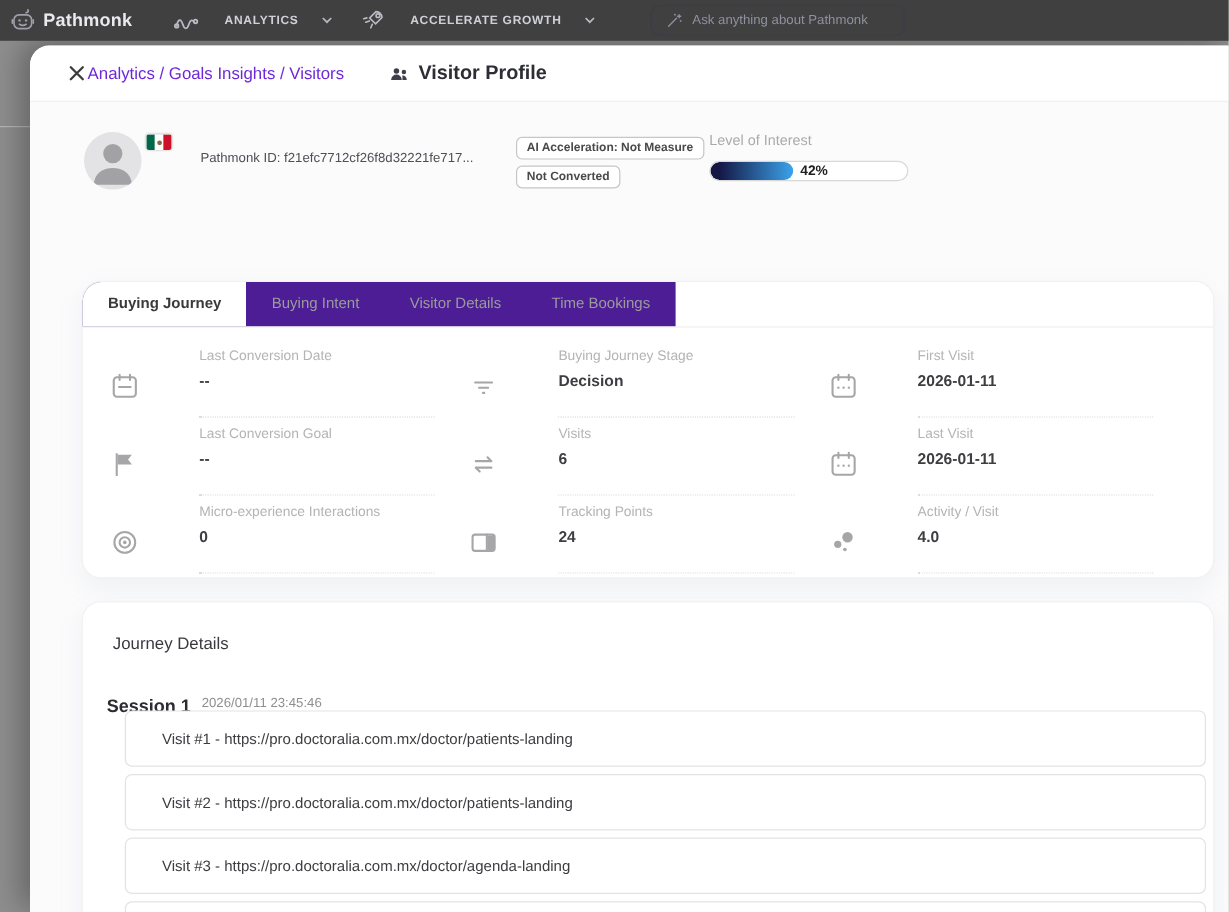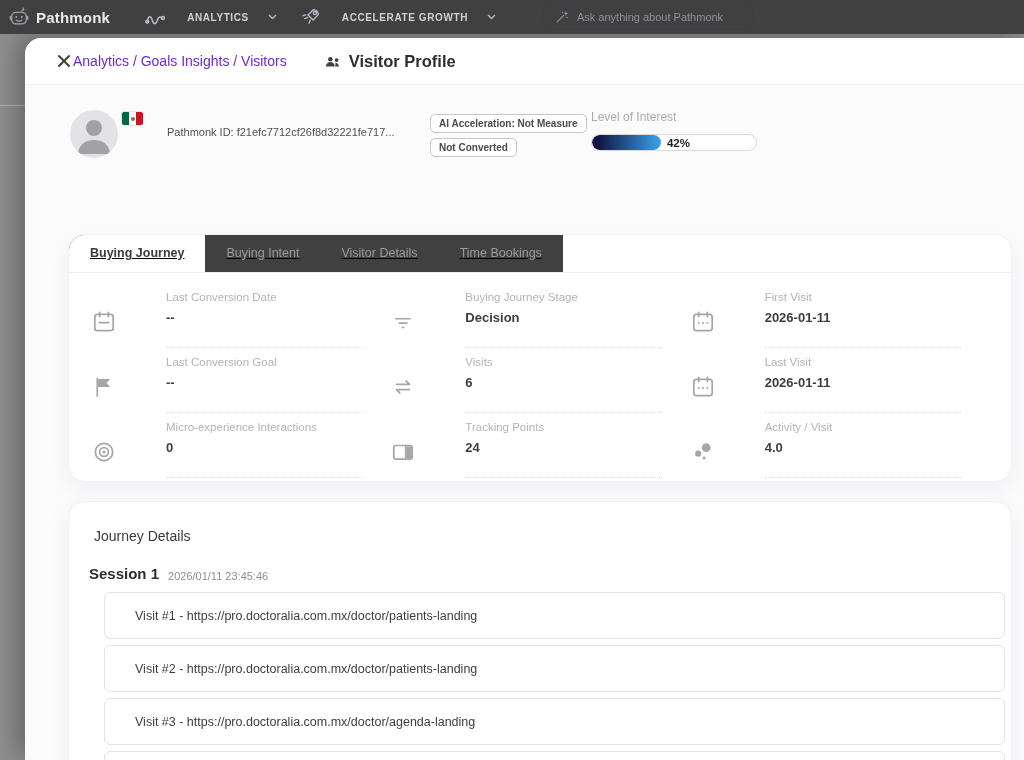--- a/index.html
+++ b/index.html
@@ -58,39 +58,39 @@
   .loi-fill { height:15px; border-radius:8px; background:linear-gradient(90deg,#141644 10%,#3ba3ea 100%); }
   .loi-text { margin-left:6px; font-size:11.5px; font-weight:700; color:#1e1e1e; }
 
   
   .card { position:absolute; background:#fff; border:1px solid #f1f1f2; border-radius:16px;
           box-shadow:0 8px 20px rgba(150,160,170,.10); }
   .stats-card { left:43px; top:150px; width:944px; height:248px; }
   .journey-card { left:43px; top:417px; width:944px; height:420px; }
 
   
-  .tabstrip { position:absolute; top:0; left:0; height:37px; display:flex; background:#404040;
-              border-radius:16px 0 0 0; overflow:hidden;text-decoration:underline; }
+  .tabstrip { position:absolute; top:0; left:0; height:37px; display:flex; background:#4c1d95;
+              border-radius:16px 0 0 0; overflow:hidden; }
   .tabline { position:absolute; top:37px; left:0; right:0; height:1px; background:#efefef; }
   .tab { padding:0 21px; line-height:37px; font-size:12.5px; color:#9b9b9b; cursor:pointer; white-space:nowrap; }
   .tab.active { background:#fff; color:#3a3a3a; font-weight:700; }
 
   
   .stats-grid { position:absolute; top:48px; left:22px; right:22px; display:grid;
                 grid-template-columns:1fr 1fr 1fr; grid-auto-rows:65px; }
   .stat { display:flex; }
   .stat-icon { width:75px; display:flex; align-items:flex-end; padding-bottom:13px; }
   .stat-body { flex:1; margin-right:28px; padding-top:8px; padding-bottom:10px;
                border-bottom:1.5px dotted #dcdcdc; }
   .stat-label { color:#b4b4b6; font-size:11.5px; }
   .stat-value { margin-top:7px; color:#3e3e42; font-size:13px; font-weight:600; }
 
   
   .journey-title { position:absolute; left:25px; top:26px; color:#39393f; font-size:14px; }
-  .session-line { position:absolute; left:20px; top:63px; display:flex; align-items:flex-end; gap:9px; }
+  .session-line { position:absolute; left:20px; top:78px; display:flex; align-items:flex-start; gap:9px; }
   .session-name { color:#2c2c34; font-size:15px; font-weight:700; }
   .session-time { color:#8f8f8f; font-size:11px; }
   .visits { position:absolute; left:35px; right:6px; top:90px; }
   .visit-row { height:47px; background:#fff; border:1px solid #e3e3e4; border-radius:6px;
                margin-bottom:6px; display:flex; align-items:center; padding-left:30px; cursor:pointer; }
   .visit-text { color:#3d3d41; font-size:12.5px; }
 
   svg { display:block; }
 </style>
 </head>

